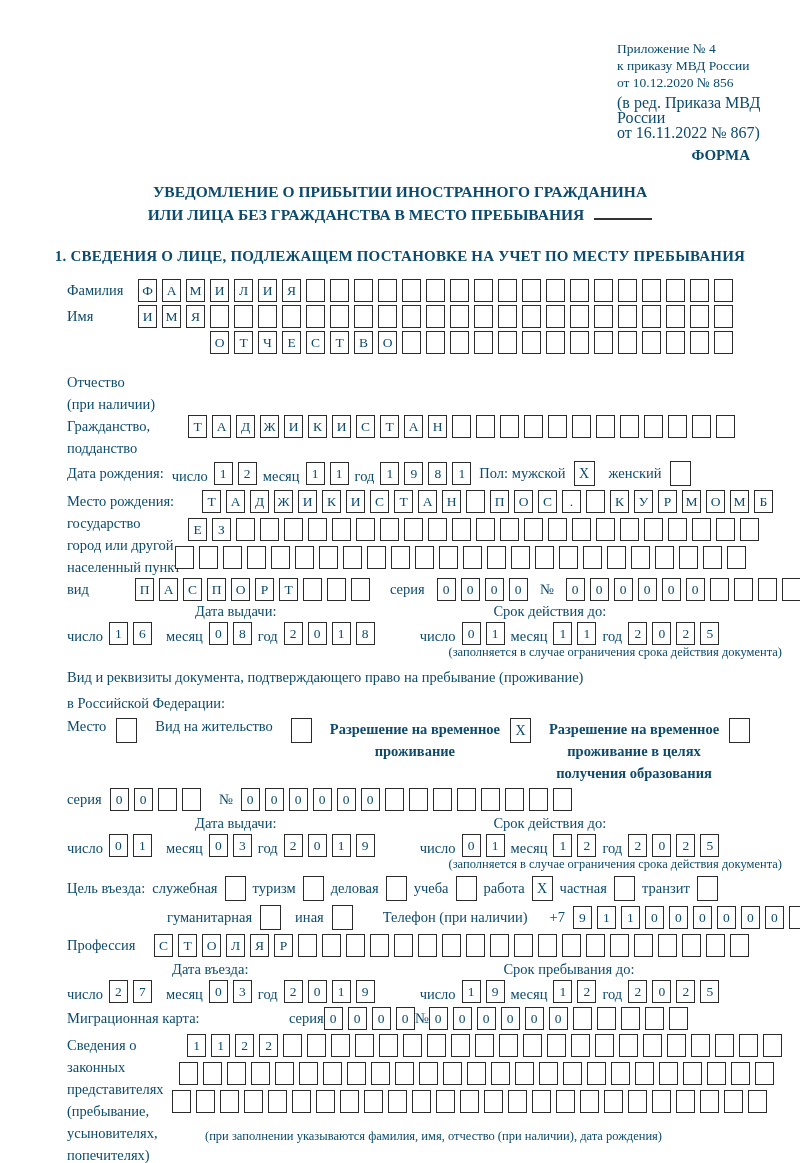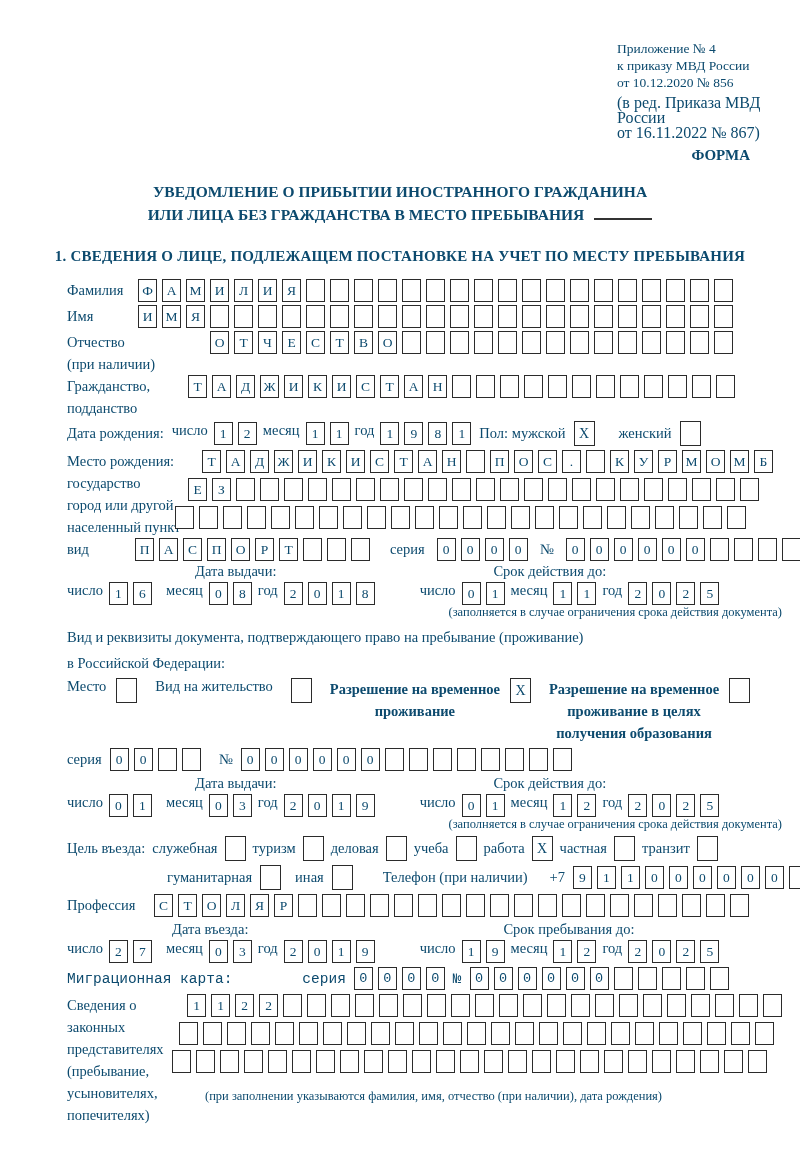--- a/index.html
+++ b/index.html
@@ -31,31 +31,31 @@
     display:inline-flex;align-items:center;justify-content:center;
     font-size:13.5px;background:#fff;
   }
   .cell.filled{border-width:1.8px;font-weight:normal;}
   .checkbox{
     box-sizing:border-box;width:21px;height:25px;border:1.6px solid #2b2b2b;
     display:inline-flex;align-items:center;justify-content:center;font-size:14px;background:#fff;flex:0 0 21px;
   }
   .lbl{white-space:nowrap;}
   .w71{flex:0 0 71px;}
-  .w143{flex:0 0 143px;}
+  .w143{flex:0 0 143px;margin-top:40px;}
   .w121{flex:0 0 121px;}
   .w135{flex:0 0 135px;}
   .w120{flex:0 0 120px;}
   .w56{flex:0 0 56px;}
   .two-line{line-height:22px;}
   .mb3{margin-bottom:3px;} .mb2{margin-bottom:2px;} .mb4{margin-bottom:4px;}
   .center-bold{text-align:center;font-weight:bold;font-size:14.5px;}
   .heads{display:flex;font-size:14.5px;}
   .note{font-size:12.5px;text-align:right;padding-right:18px;}
-  .dgroup{display:inline-flex;align-items:flex-start;gap:6px;}
+  .dgroup{display:inline-flex;align-items:flex-end;gap:6px;}
   .colcells > .cells{margin-bottom:5px;}
   .opts{display:flex;align-items:flex-start;gap:18px;}
   .optblock{display:flex;align-items:flex-start;gap:10px;}
   .optlines{text-align:center;line-height:22px;font-weight:bold;}
   .caption{font-size:12.5px;}
 </style>
 </head>
 <body>
 
 <div class="page">
@@ -220,21 +220,21 @@
         <span class="lbl">год</span>
         <span class="cells">
             <span class="cell filled">1</span>
             <span class="cell filled">9</span>
             <span class="cell filled">8</span>
             <span class="cell filled">1</span>
           </span>
       </span>
       <span class="lbl">Пол: мужской</span>
       <span class="checkbox">X</span>
-      <span class="lbl" style="margin-left:16px;">женский</span>
+      <span class="lbl" style="margin-left:6px;">женский</span>
       <span class="checkbox"></span>
     </div>
 
     <div class="frow top">
       <span class="w135 two-line">
         <span>Место рождения:</span><br>
         <span>государство</span><br>
         <span>город или другой</span><br>
         <span>населенный пункт</span>
       </span>
@@ -619,21 +619,21 @@
         <span class="lbl">год</span>
         <span class="cells">
             <span class="cell filled">2</span>
             <span class="cell filled">0</span>
             <span class="cell filled">2</span>
             <span class="cell filled">5</span>
           </span>
       </span>
     </div>
 
-    <div class="frow mb4" style="gap:8px;font-family:Liberation Mono, monospace;">
+    <div class="frow mb4" style="gap:0;">
       <span class="lbl" style="flex:0 0 160px;">Миграционная карта:</span>
       <span class="lbl" style="margin-left:62px;">серия</span>
       <span class="cells">
           <span class="cell filled">0</span>
           <span class="cell filled">0</span>
           <span class="cell filled">0</span>
           <span class="cell filled">0</span>
         </span>
       <span class="lbl">№</span>
       <span class="cells">

